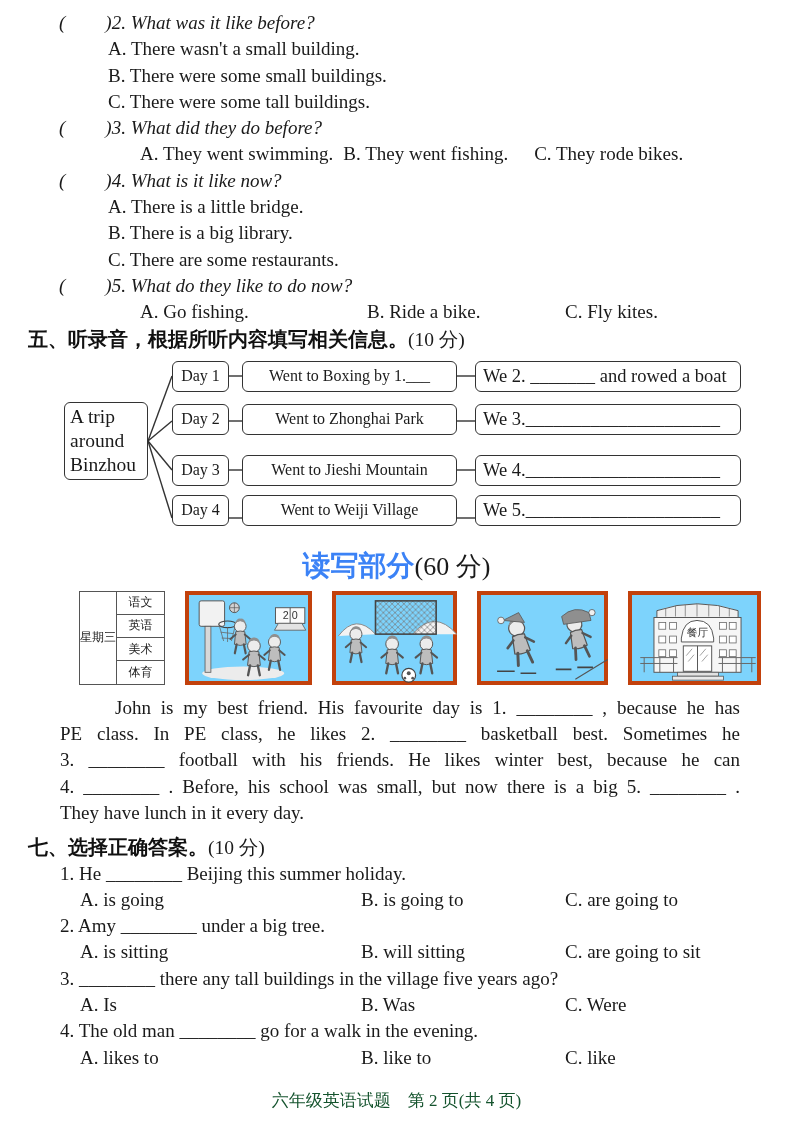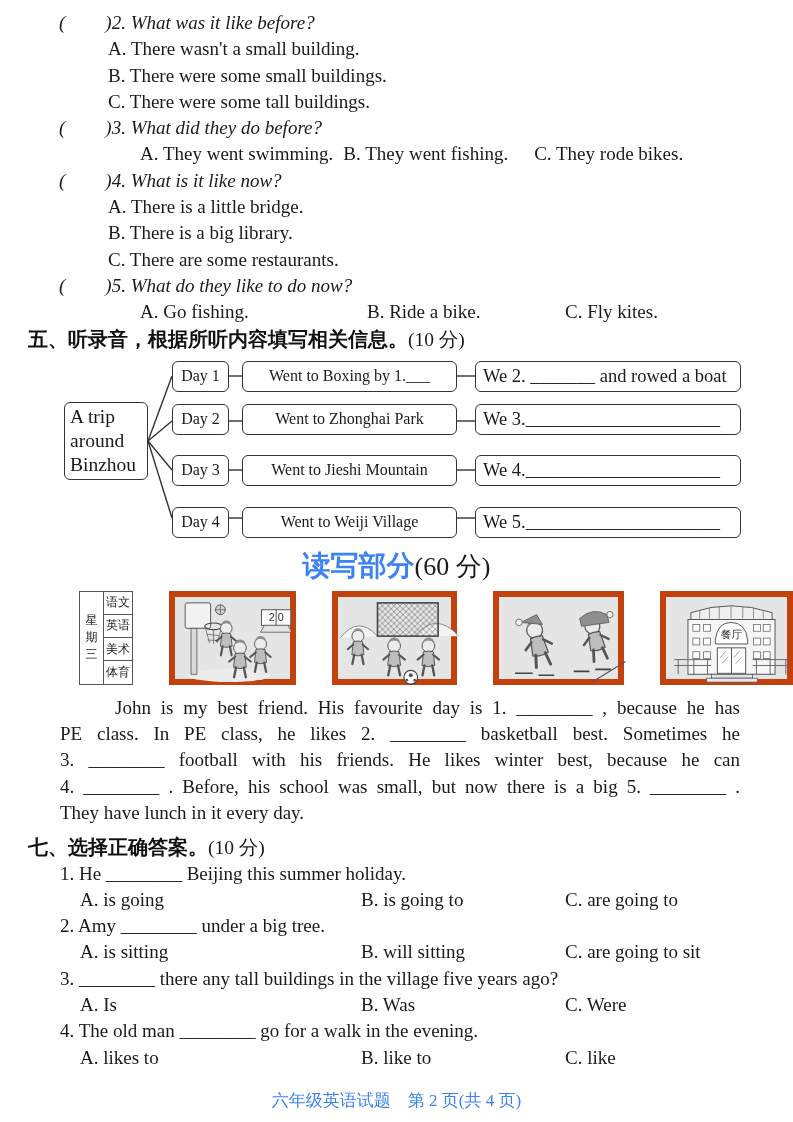--- a/index.html
+++ b/index.html
@@ -20,44 +20,44 @@
   .sec-head .score{font-family:"Liberation Serif","DejaVu Serif",serif;font-weight:400;font-size:19.5px;}
   
   .diagram{position:relative;height:184px;margin-top:2px;}
   .dbox{position:absolute;border:1.5px solid #333;border-radius:6px;background:#fff;
         display:flex;align-items:center;box-sizing:border-box;font-size:16px;}
   .dbox.center{justify-content:center;}
   .root-box{left:64px;top:47px;width:84px;height:78px;padding:0 5px;line-height:24px;font-size:19.5px;}
   .day-box{left:172px;width:57px;height:31px;}
   .place-box{left:242px;width:215px;height:31px;}
   .result-box{left:475px;width:266px;height:31px;padding-left:7px;font-size:18.5px;justify-content:flex-start;white-space:nowrap;overflow:hidden;}
-  .row0{top:6px;}  .row1{top:49px;}  .row2{top:100px;}  .row3{top:152px;}
+  .row0{top:6px;}  .row1{top:49px;}  .row2{top:100px;}  .row3{top:140px;}
   .connector-svg{position:absolute;left:0;top:0;width:793px;height:184px;}
   
   .part2{margin-top:8px;text-align:center;line-height:38px;height:38px;}
   .part2 .big{font-family:"Liberation Sans","DejaVu Sans",sans-serif;font-weight:700;font-size:28px;color:#3b82f6;}
   .part2 .score{font-size:26px;}
   
   .imgrow{margin:6px 0 0 79px;display:flex;gap:20px;height:94px;align-items:stretch;}
-  .pic-box{border:6px solid #c2410c;background:#e5e5e5;box-sizing:border-box;margin-left:16px;}
+  .pic-box{border:4px solid #c2410c;background:#7dd3fc;box-sizing:border-box;}
   table.sched{border-collapse:collapse;font-family:"Liberation Sans","DejaVu Sans",sans-serif;
         font-size:12px;color:#222;}
   table.sched td{border:1px solid #555;text-align:center;vertical-align:middle;padding:0;}
   td.dayname{width:36px;}
   td.subj{width:47px;height:21.5px;}
   
   .para{margin:10px 53px 0 60px;line-height:26.4px;}
   .pline{text-align:justify;text-align-last:justify;white-space:normal;}
   .pline.first{text-indent:55px;}
   .pline.last{text-align:left;text-align-last:left;}
   
   .s7q{line-height:26.3px;padding-left:60px;white-space:nowrap;}
   .s7opts{line-height:26.3px;padding-left:80px;display:grid;grid-template-columns:281px 204px auto;}
   
-  .footer{position:absolute;left:0;bottom:10px;width:100%;text-align:center;font-size:17px;color:#3b82f6;margin-top:40px;}
+  .footer{position:absolute;left:0;bottom:10px;width:100%;text-align:center;font-size:17px;color:#14532d;margin-top:40px;}
   svg text{font-family:"Liberation Sans","DejaVu Sans",sans-serif;}
 </style>
 </head>
 <body>
 
 <div class="page">
 
   <div class="qarea">
     <div class="qline"><span>(</span><span class="paren-gap"></span><span>)2. What was it like before?</span></div>
     <div class="optline">A. There wasn't a small building.</div>

